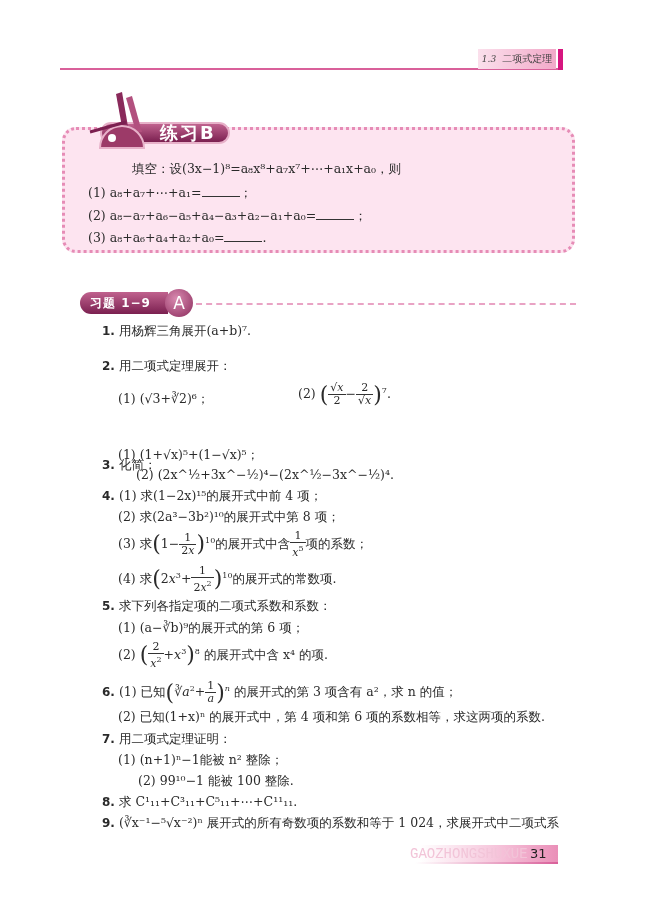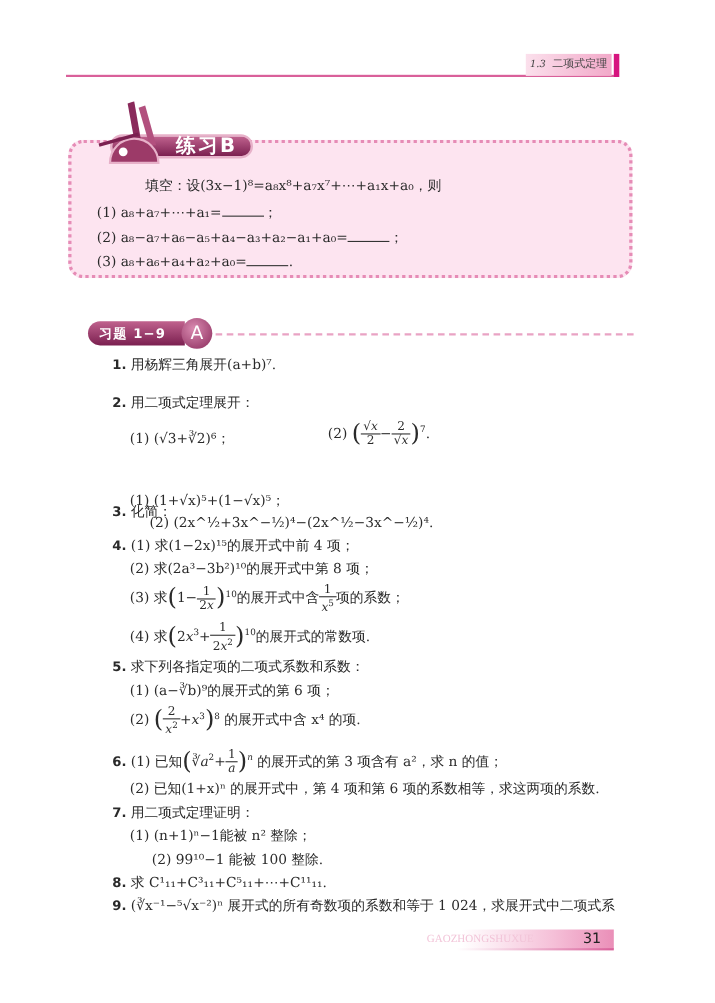--- a/index.html
+++ b/index.html
@@ -44,22 +44,22 @@
   .frac .n { display:block; border-bottom:1px solid #333; padding:0 2px; }
   .frac .d { display:block; padding:0 2px; }
   .big { font-size:22px; vertical-align:middle; line-height:0; }
   sup { font-size:8px; }
 
   
   .footer-bar { left:420px; top:845px; width:138px; height:18px;
                 background:linear-gradient(90deg,#ffffff,#f5c0d8 60%,#ea8fb8); }
   .footer-line { left:415px; top:862px; width:143px; height:2px;
                  background:linear-gradient(90deg,#fff,#d9609a); }
-  .footer-brand { left:388px; top:845px; line-height:18px; font-size:10px; color:#f2c4d8;
-                  font-family:Liberation Serif, serif; letter-spacing:0px; }
+  .footer-brand { left:410px; top:845px; line-height:18px; font-size:14px; color:#f2c4d8;
+                  font-family:Liberation Mono, monospace; letter-spacing:0px; }
   .footer-num { left:530px; top:845px; line-height:18px; font-size:13px; color:#222;
                 font-family:"DejaVu Sans",sans-serif; }
 </style>
 </head>
 <body>
 
 <div class="abs hdr-line"></div>
 <div class="abs hdr-tag">
   <span class="num">1.3</span><span>二项式定理</span>
 </div>

